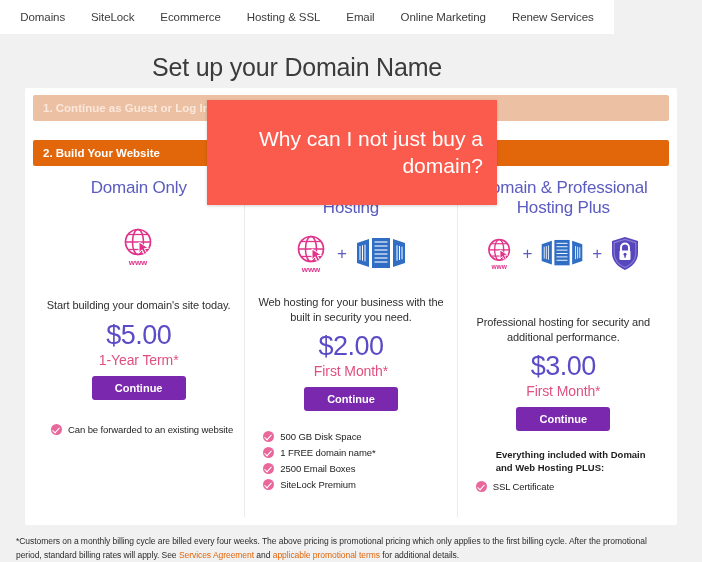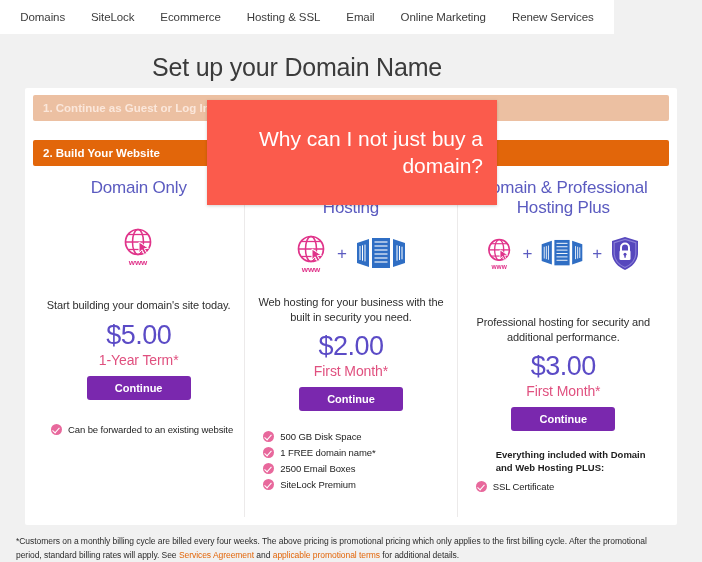--- a/index.html
+++ b/index.html
@@ -92,21 +92,21 @@
   }
   .price-term {
     font-size: 14px; color: #e0507f; margin-top: 1px; letter-spacing: -0.1px;
   }
   .continue-btn {
     margin-top: 8px;
     background: #7a28ae;
     color: #ffffff;
     font-size: 11px; font-weight: bold;
     border: none; border-radius: 3px;
-    padding: 6px 16px; width: 104px;
+    padding: 6px 16px; width: 94px;
     cursor: pointer;
     font-family: "Liberation Sans", sans-serif;
   }
 
   .features {
     align-self: stretch;
     margin-top: 14px;
     padding-left: 8px;
   }
   .feat-head {

